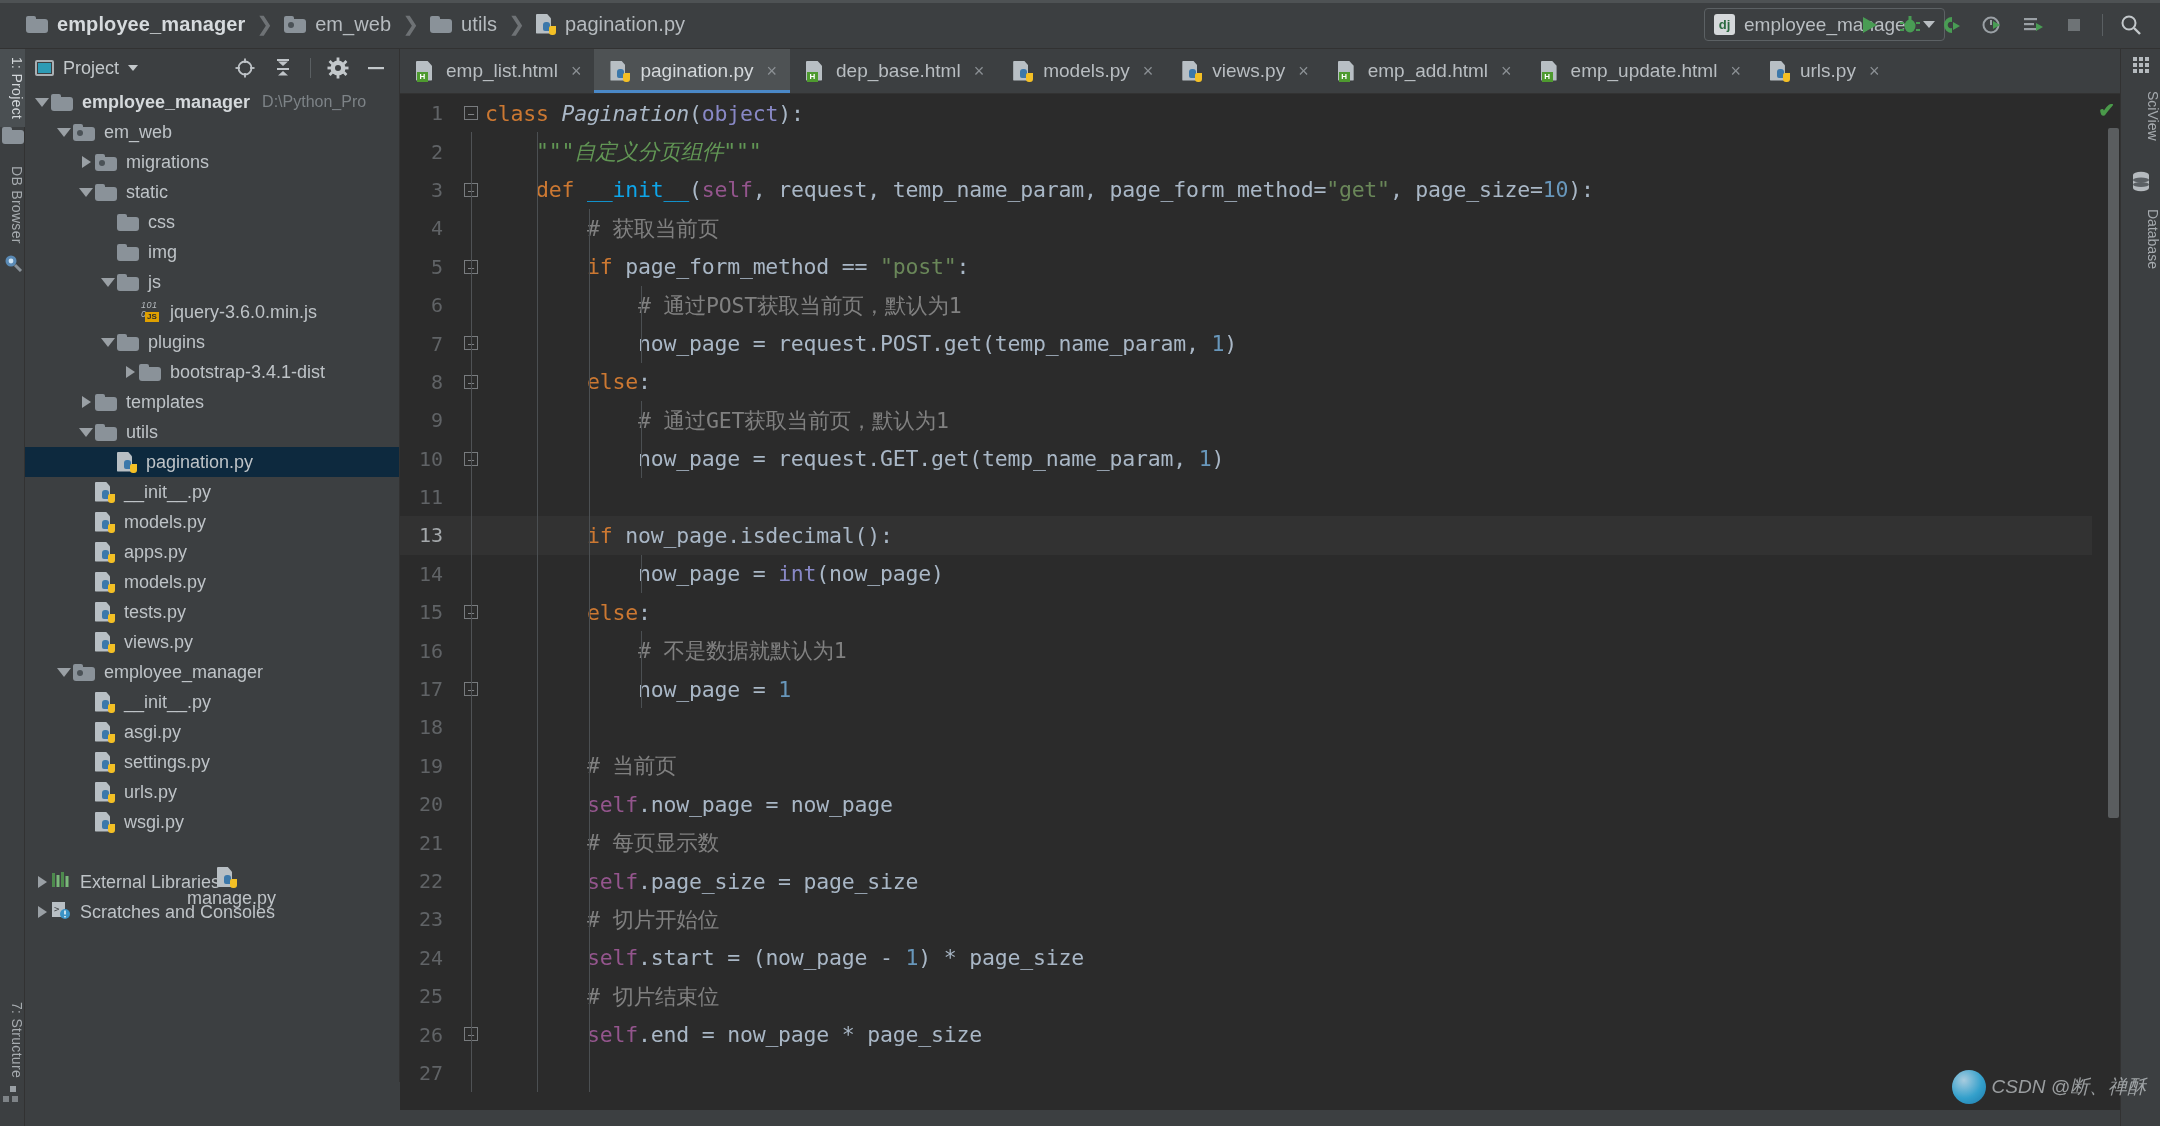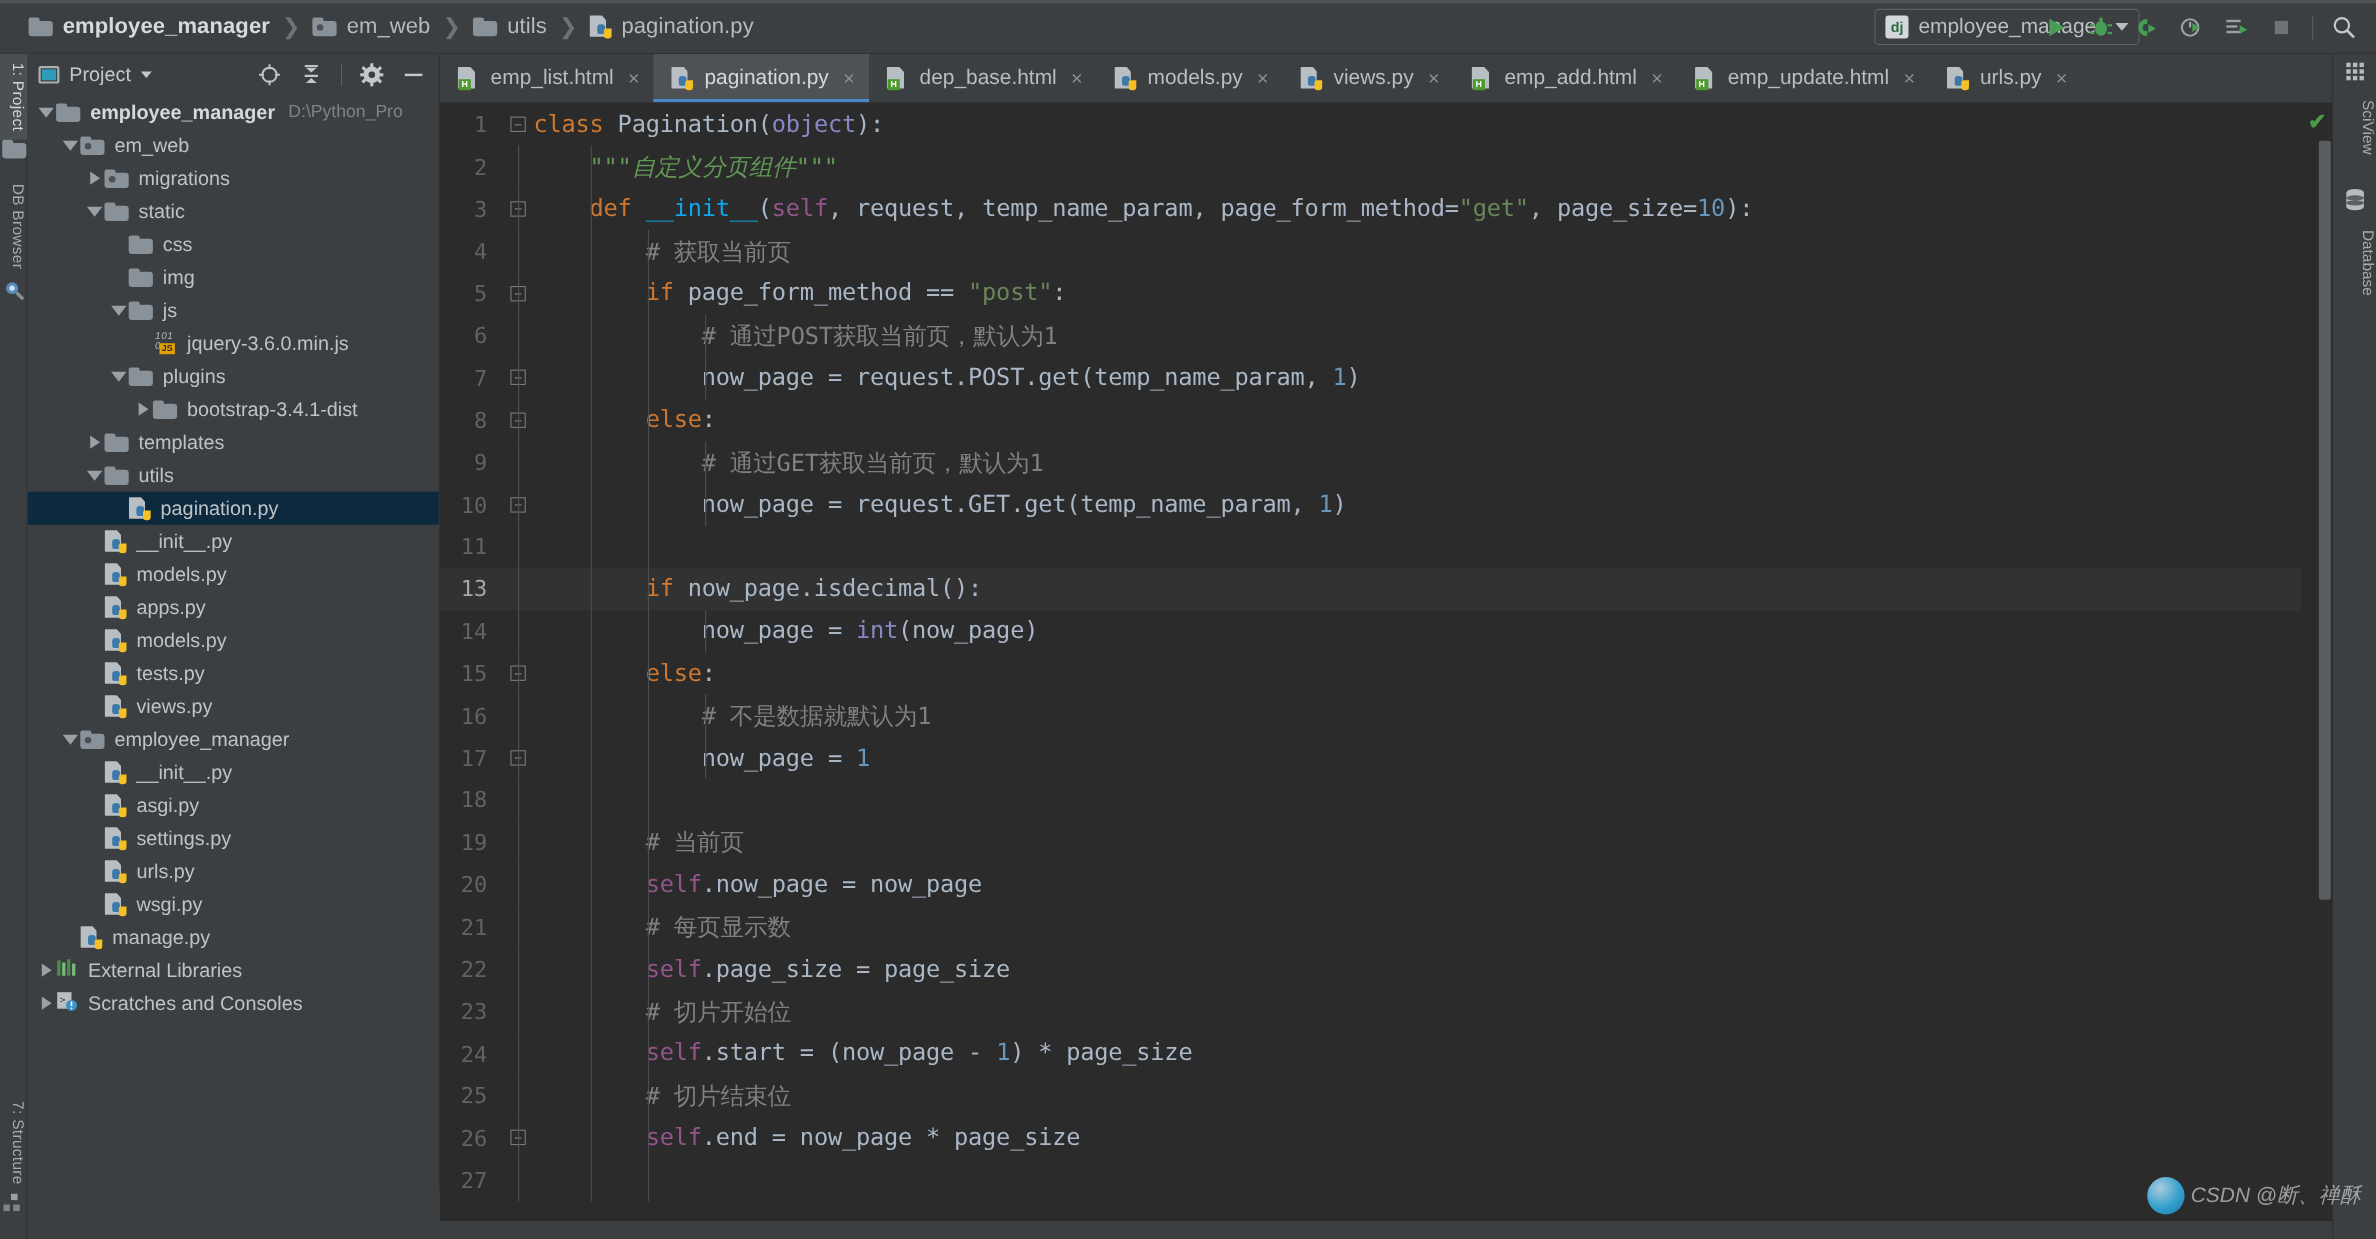--- a/index.html
+++ b/index.html
@@ -141,21 +141,21 @@
   .fold{ position:absolute; left:9px; top:12px; width:14px; height:14px;
     border:1px solid #787b7e; color:#9a9da0; font-size:11px; line-height:12px;
     text-align:center; cursor:pointer; background:#2b2b2b;}
   .fold.minus::after{ content:"–"; }
   .vline{ position:absolute; left:16px; top:0; width:1px; height:38.4px; background:#4f5255;}
   .codetext{ font-family:"DejaVu Sans Mono", monospace; font-size:21.5px; color:#a9b7c6;
     white-space:pre; flex:1 1 auto; letter-spacing:-0.2px;}
   .ind{ position:absolute; top:0; width:1px; height:38.4px; background:#4b4f52; }
 
   .kw   { color:#cc7832; }
-  .cls  { color:#a9b7c6; }
+  .cls  { color:#a9b7c6;font-style:italic; }
   .bi   { color:#8888c6; }
   .magic{ color:#0ea5e9; }
   .self { color:#94558d; }
   .str  { color:#6a8759; }
   .num  { color:#6897bb; }
   .cmt  { color:#808080; }
   .doc  { color:#629755; font-style:italic; }
   .punc { color:#a9b7c6; }
 
   
@@ -563,21 +563,21 @@
           <span class="nlabel">urls.py</span>
         </div>
         <div class="node" style="padding-left: 52px;">
           <span class="twisty"></span>
           <span class="ico-py">
             <i></i>
             <b></b>
           </span>
           <span class="nlabel">wsgi.py</span>
         </div>
-        <div class="node" style="padding-left: 30px;">
+        <div class="node" style="padding-left: 30px; flex-direction: column;">
           <span class="twisty"></span>
           <span class="ico-py">
             <i></i>
             <b></b>
           </span>
           <span class="nlabel">manage.py</span>
         </div>
         <div class="node" style="padding-left: 8px;">
           <span class="twisty">
             <span class="tw-r"></span>

